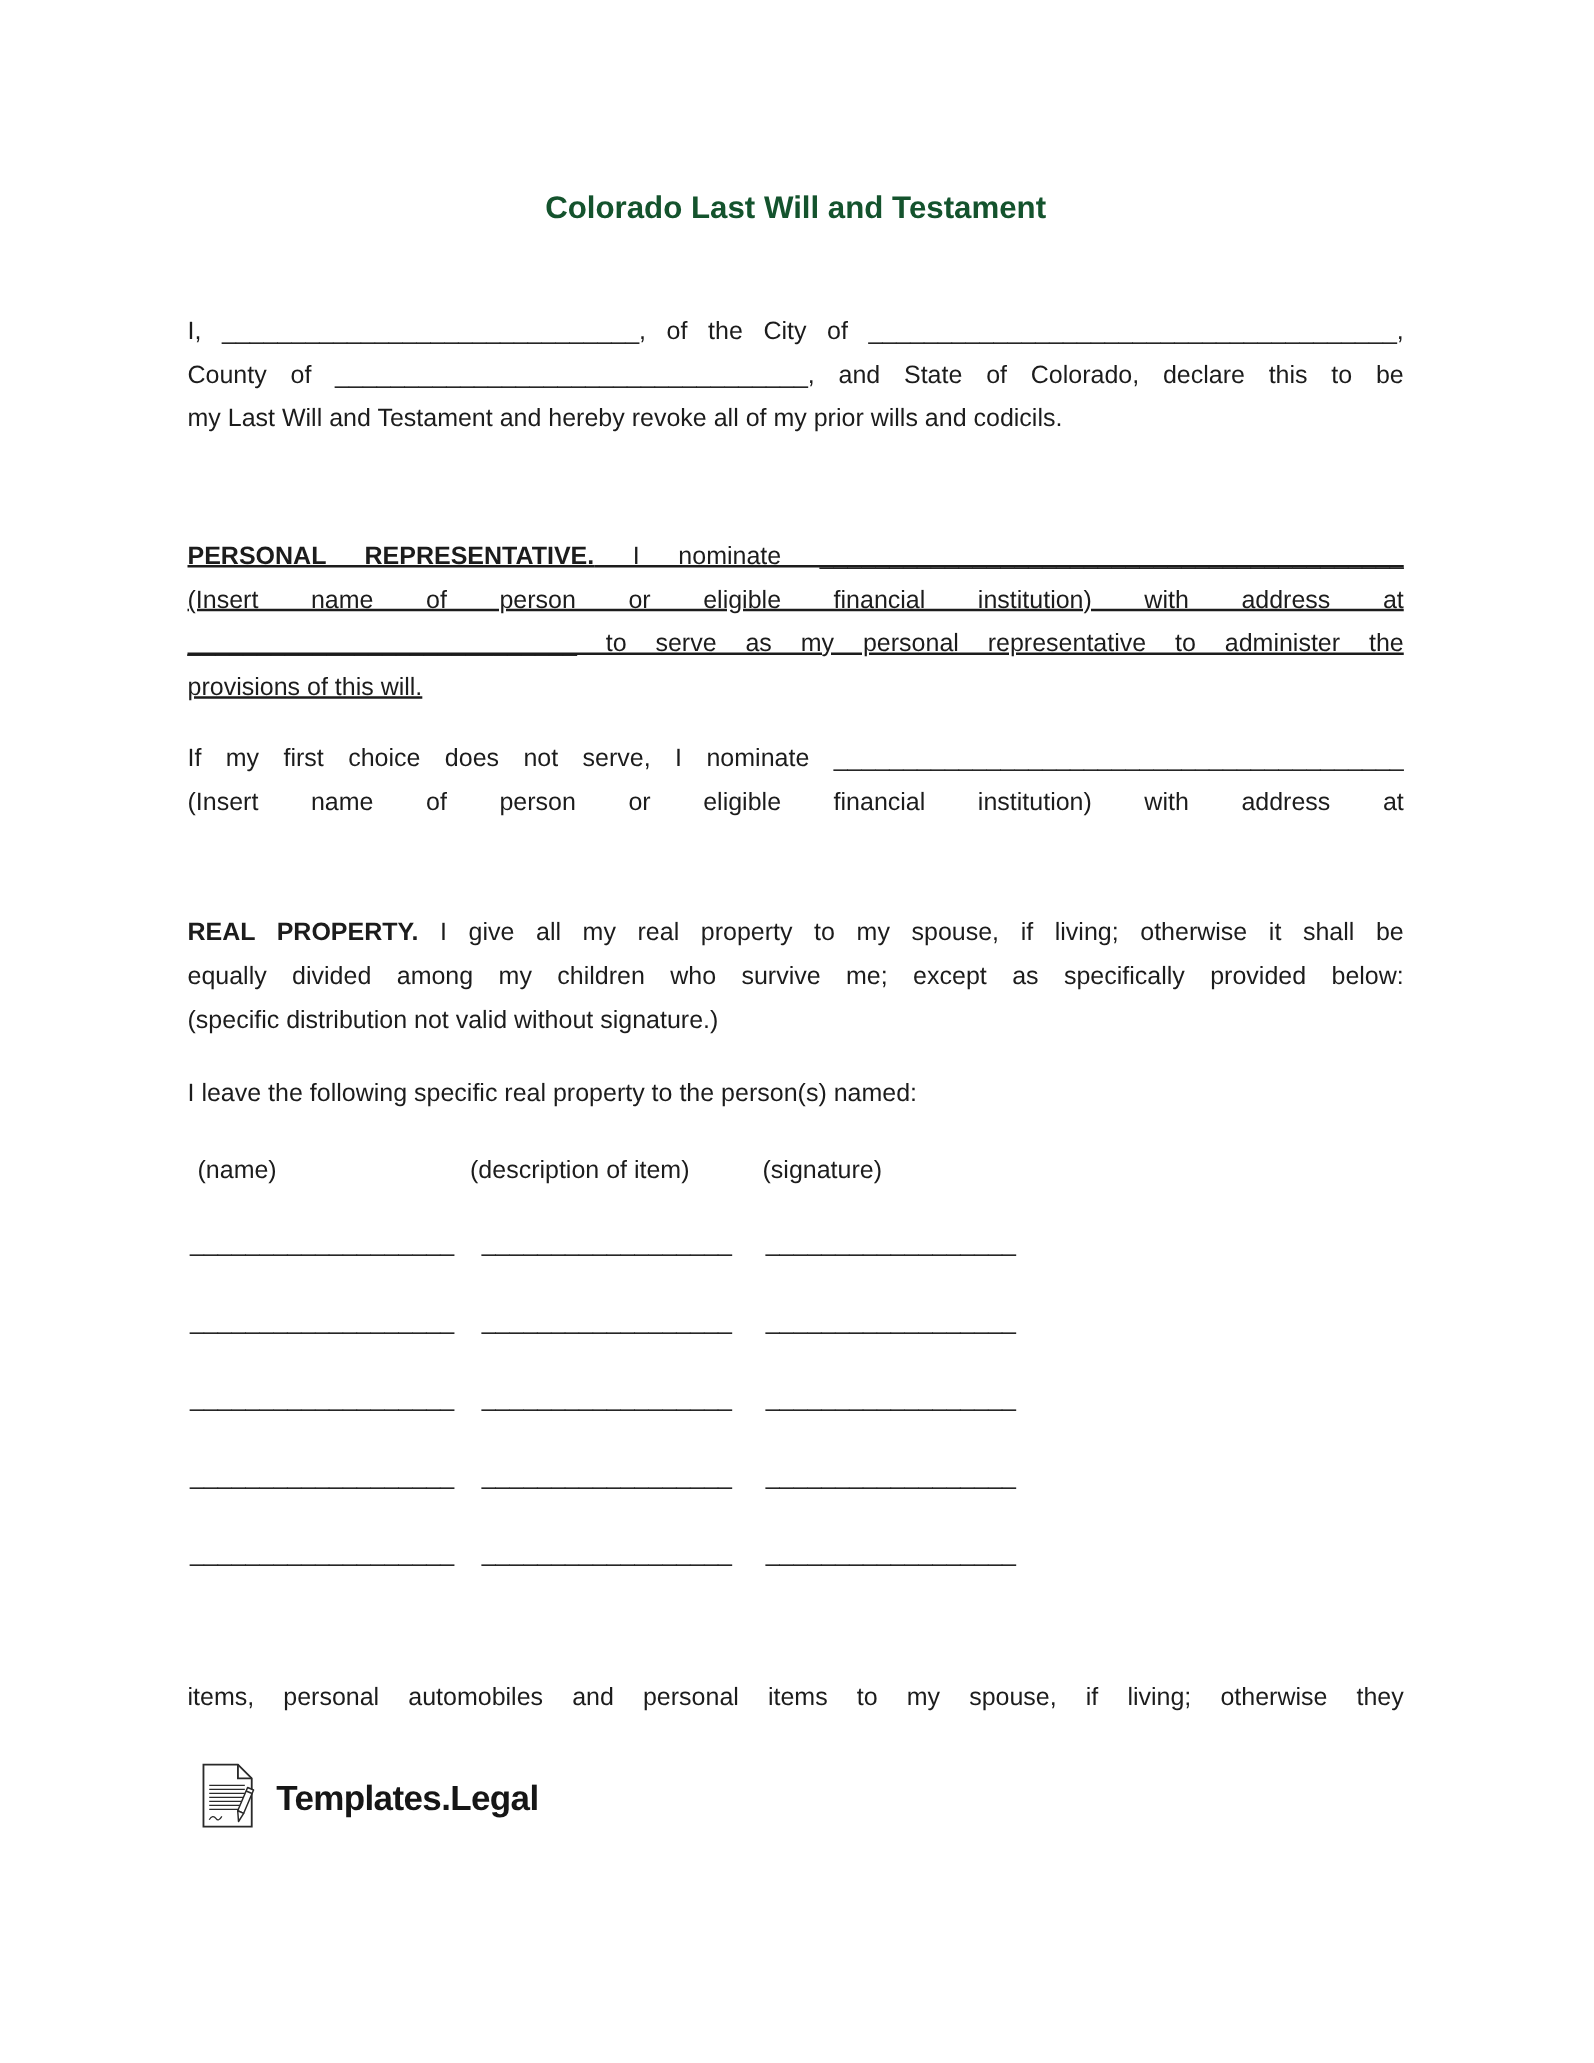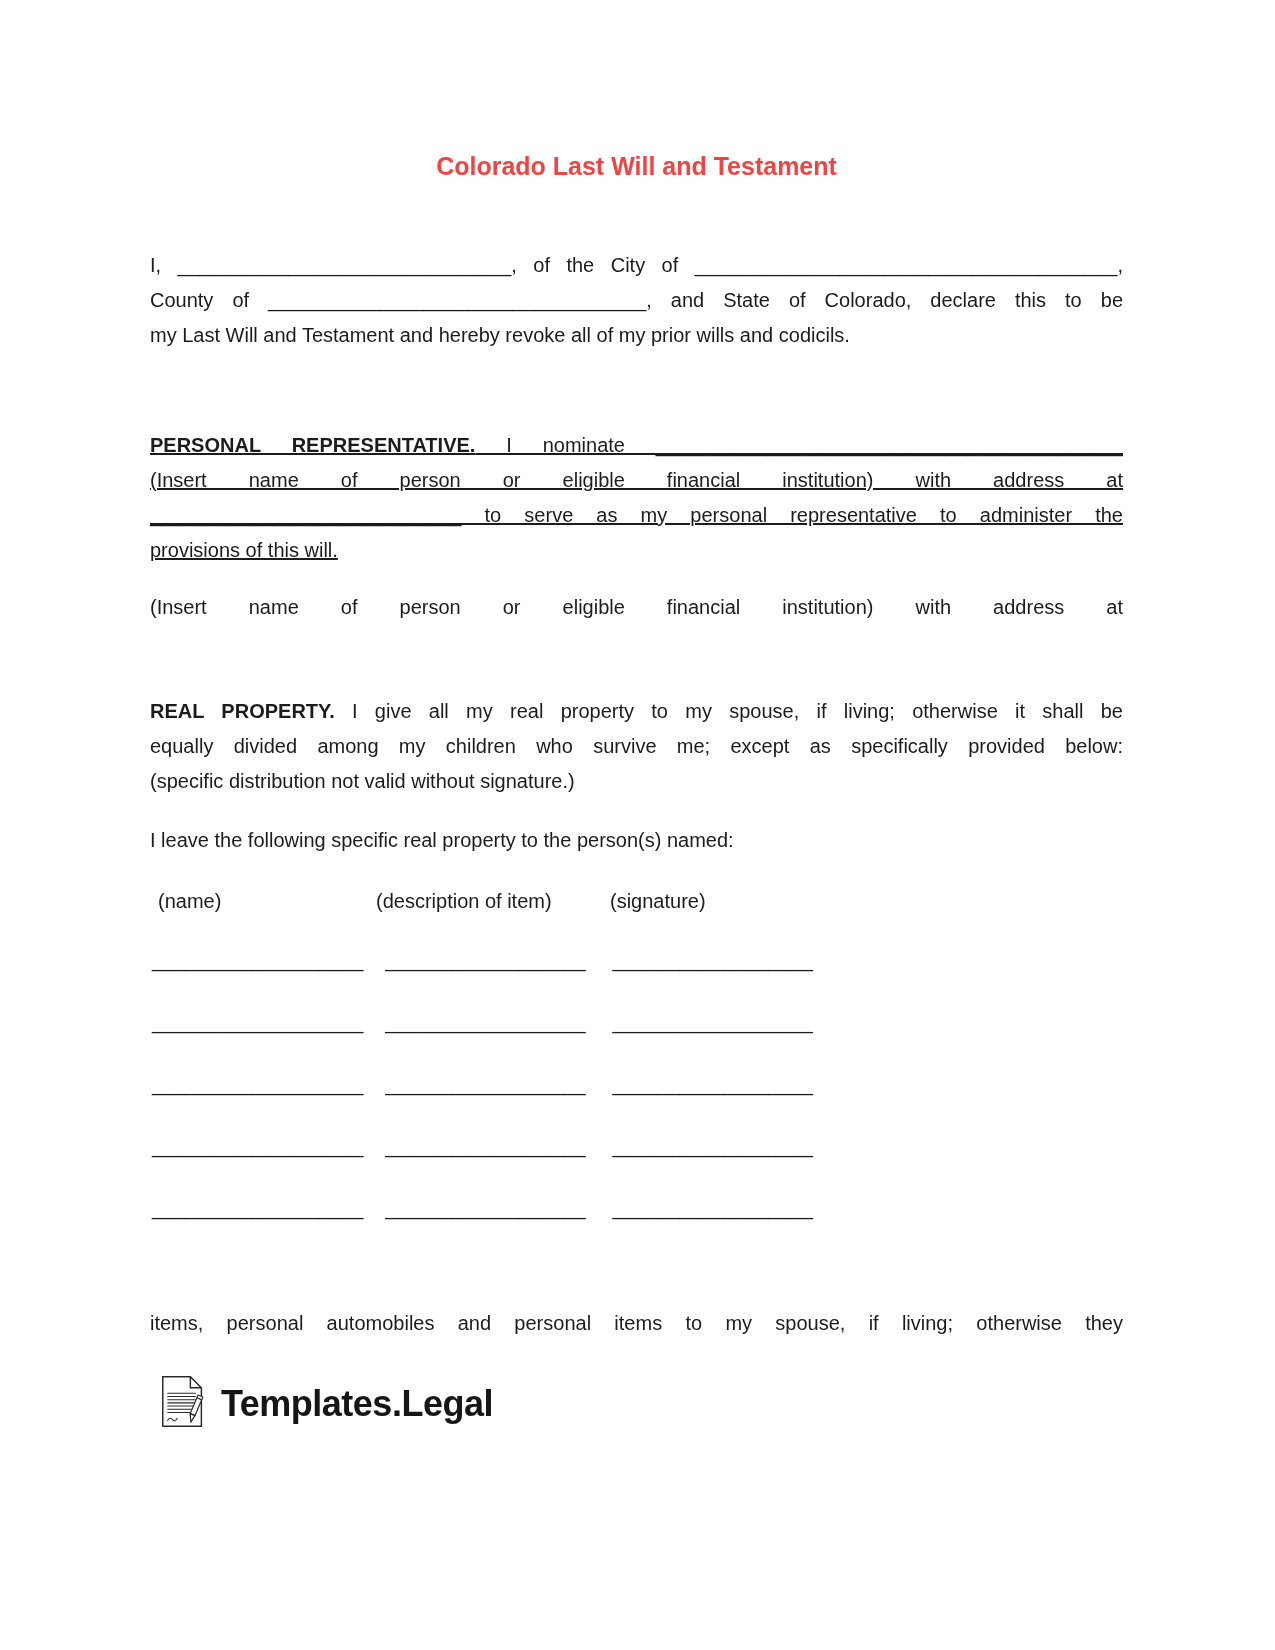--- a/index.html
+++ b/index.html
@@ -15,21 +15,21 @@
     padding: 0 152px 0 150px;
     overflow: hidden;
     background: #ffffff;
   }
   .doc-title {
     margin-top: 150px;
     font-size: 25px;
     line-height: 32px;
     font-weight: bold;
     text-align: center;
-    color: #ef4444;
+    color: #14532d;
   }
   .para { font-size: 20px; line-height: 35px; }
   .line { width: 100%; }
   .jl { text-align: justify; text-align-last: justify; }
   .b { font-weight: bold; }
   #para-opening { margin-top: 66px; }
   #para-pr      { margin-top: 75px; text-decoration: underline; }
   #para-pr2     { margin-top: 22px; }
   #para-rp      { margin-top: 69px; }
   #para-leadin  { margin-top: 24px; }
@@ -50,21 +50,21 @@
   .blank-row .c2 { margin-left: 22px; }
   .blank-row .c3 { margin-left: 27px; }
   #para-phi { margin-top: 80px; }
   .footer {
     margin-top: 32px;
     margin-left: 10px;
     display: flex;
     align-items: center;
   }
   .brand {
-    font-size: 36px;
+    font-size: 28px;
     font-weight: bold;
     letter-spacing: -0.5px;
     color: #161616;
     margin-left: 15px;
   }
 </style>
 </head>
 <body>
 
 <div class="page">
@@ -78,20 +78,21 @@
   </div>
 
   <div class="para" id="para-pr">
     <div class="line jl"><span class="b">PERSONAL REPRESENTATIVE.</span><span> I nominate __________________________________________</span></div>
     <div class="line jl"><span>(Insert name of person or eligible financial institution) with address at</span></div>
     <div class="line jl"><span>____________________________ to serve as my personal representative to administer the</span></div>
     <div class="line"><span>provisions of this will.</span></div>
   </div>
 
   <div class="para" id="para-pr2">
+    <div class="line jl"><span>If my first choice does not serve, I nominate _________________________________________</span></div>
     <div class="line jl"><span>(Insert name of person or eligible financial institution) with address at</span></div>
   </div>
 
   <div class="para" id="para-rp">
     <div class="line jl"><span class="b">REAL PROPERTY.</span><span> I give all my real property to my spouse, if living; otherwise it shall be</span></div>
     <div class="line jl"><span>equally divided among my children who survive me; except as specifically provided below:</span></div>
     <div class="line"><span>(specific distribution not valid without signature.)</span></div>
   </div>
 
   <div class="para" id="para-leadin">

